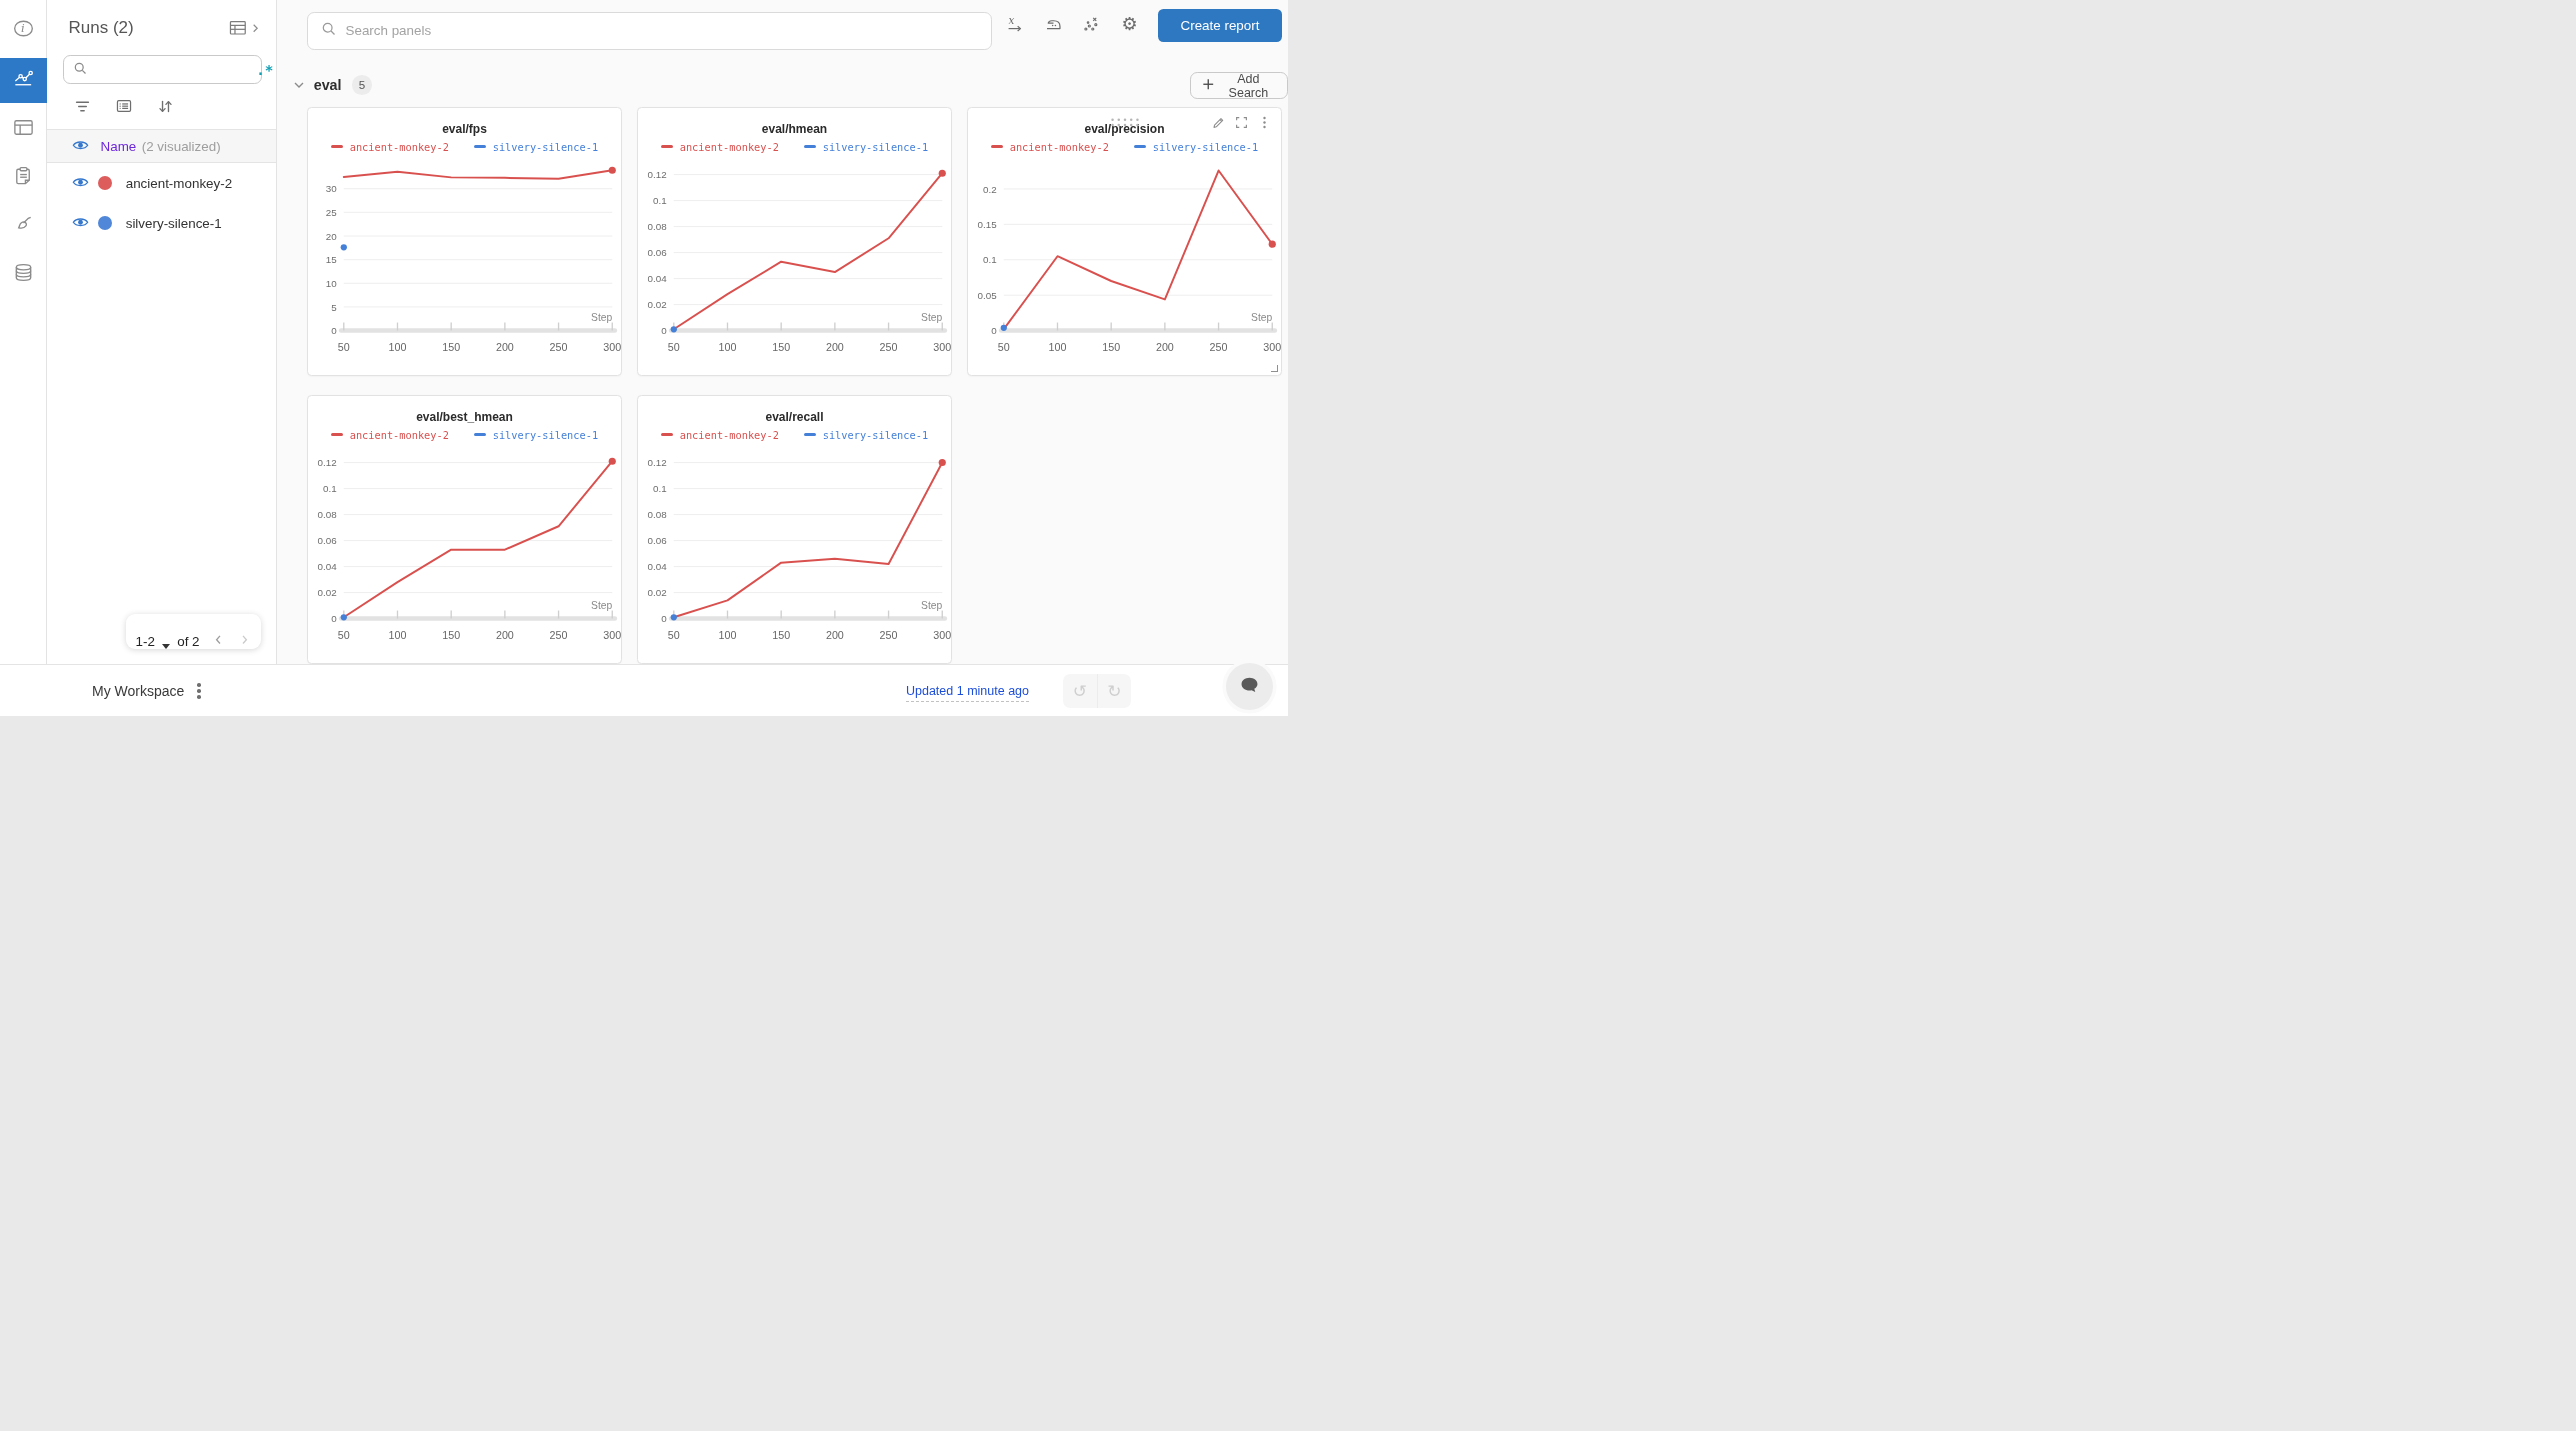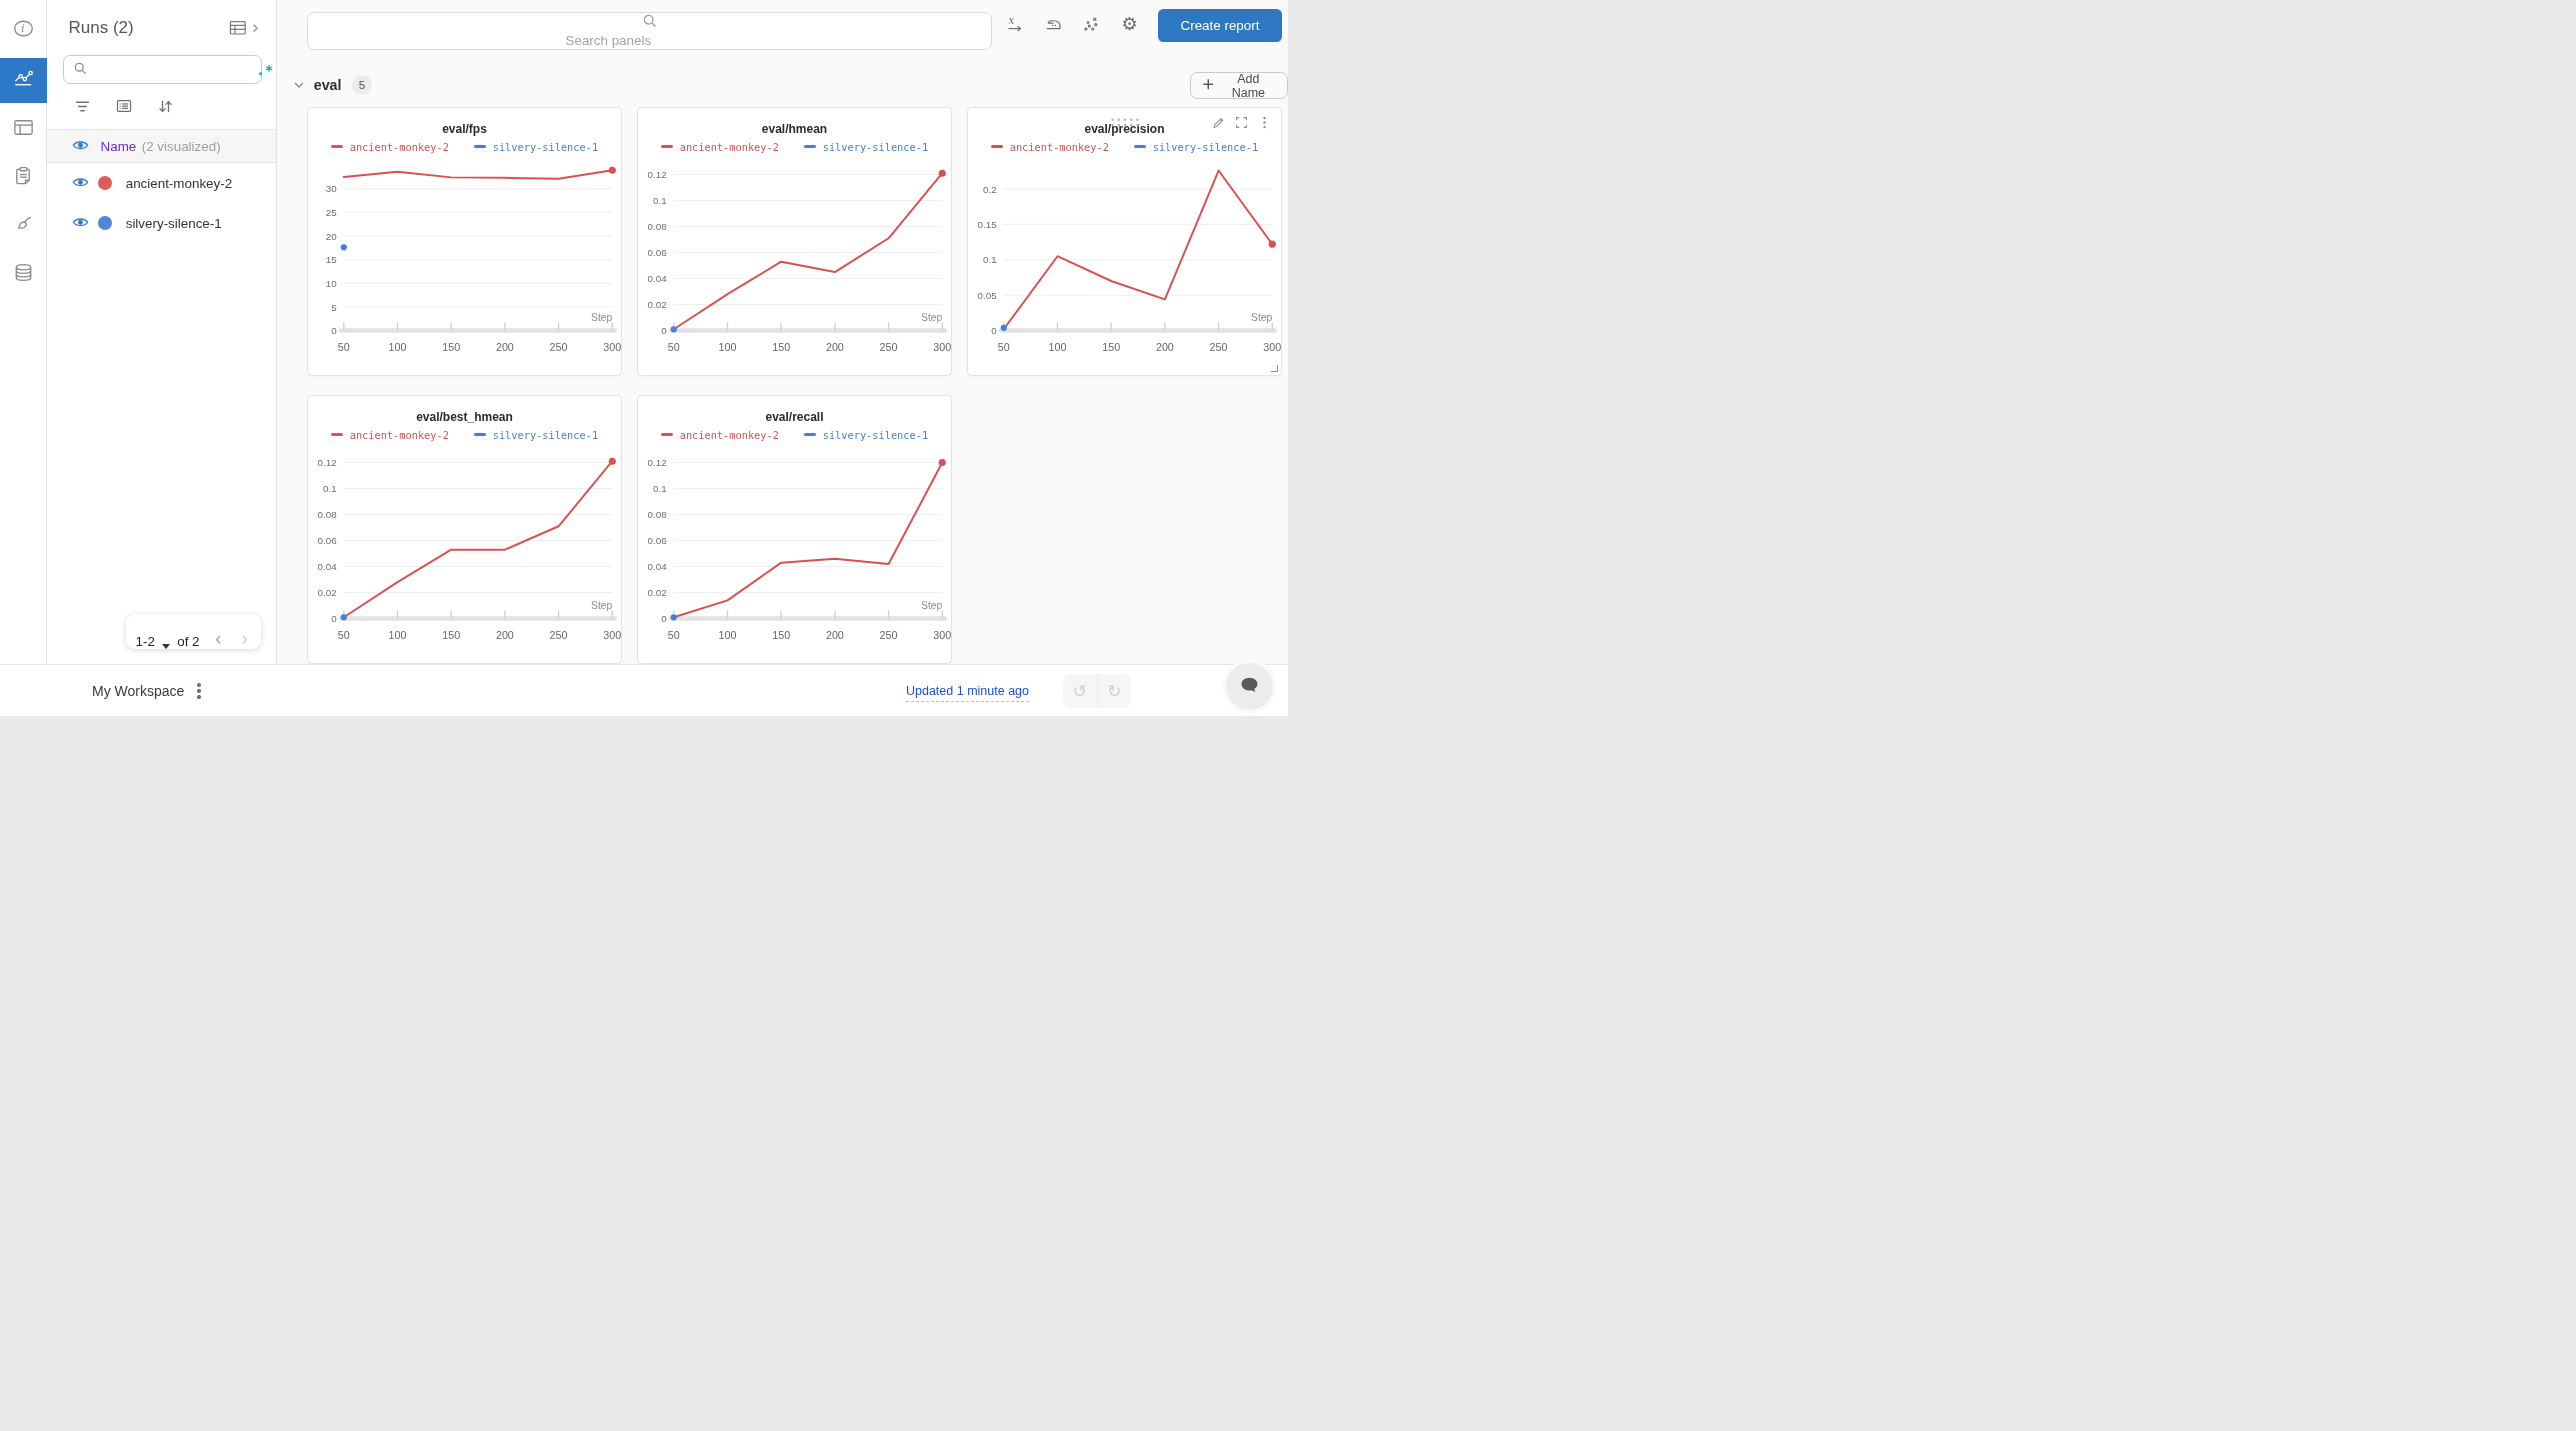--- a/index.html
+++ b/index.html
@@ -32,21 +32,21 @@
   .run-dot { width:14.3px; height:14.3px; border-radius:50%; margin-left:9px; }
   .run-name { font-size:13.4px; color:#333; margin-left:13.4px; }
   .pagination { position:absolute; left:79px; bottom:15px; width:135px; height:35px; background:#fff; border-radius:9px; box-shadow:0 0.9px 6.3px rgba(0,0,0,0.16); display:flex; align-items:flex-end; justify-content:center; gap:3.6px; }
   .pagination .rng { font-size:13.4px; color:#222; }
   .pagination .of { font-size:13.4px; color:#222; margin-left:3.6px; }
   .pg-caret { width:0; height:0; border-left:4px solid transparent; border-right:4px solid transparent; border-top:5.4px solid #333; margin-left:3.6px; cursor:pointer; }
   .pg-chev { margin-left:9px; cursor:pointer; }
 
   
   .main { position:absolute; left:278px; top:0; right:0; height:664px; background:#fafafa; }
-  .panel-search { position:absolute; left:29px; top:11.6px; width:685px; height:38px; border:0.9px solid #dadada; border-radius:7.2px; background:#fff; display:flex; align-items:center; padding:0 12.5px;flex-direction:column; }
+  .panel-search { position:absolute; left:29px; top:11.6px; width:685px; height:38px; border:0.9px solid #dadada; border-radius:7.2px; background:#fff; display:flex; align-items:center; padding:0 12.5px; }
   .panel-search input { border:none; outline:none; flex:1; margin-left:9px; font-size:13.4px; color:#333; background:transparent; font-family:inherit; }
   .panel-search input::placeholder { color:#a3a3a3; }
   .top-actions { position:absolute; left:728px; top:14.3px; display:flex; align-items:center; gap:19px; }
   .top-actions .ticon { width:19px; height:19px; display:flex; align-items:center; justify-content:center; cursor:pointer; color:#6b6b6b; }
   .gear-glyph { font-size:18px; color:#6b6b6b; line-height:1; }
   .create-report { position:absolute; left:880px; top:9px; width:124px; height:33px; background:#2e78c2; color:#fff; border:none; border-radius:5.4px; font-size:13.4px; font-family:inherit; cursor:pointer; }
   .section-head { position:absolute; left:12.5px; top:75px; display:flex; align-items:center; }
   .sec-chev { cursor:pointer; display:flex; }
   .sec-name { font-size:14.3px; font-weight:600; color:#2f2f2f; margin-left:7.2px; }
   .sec-badge { margin-left:10.7px; min-width:19.7px; height:19.7px; border-radius:9.8px; background:#ececec; color:#555; font-size:11.6px; display:flex; align-items:center; justify-content:center; padding:0 5.4px; }
@@ -298,21 +298,21 @@
       <span class="sec-badge">5</span>
     </div>
 
     <button class="add-panel">
       <span>
         <svg width="12.5" height="12.5" viewBox="0 0 14 14" fill="none" stroke="#4a4a4a" stroke-width="1.5">
             <line x1="7" y1="1.5" x2="7" y2="12.5"></line>
             <line x1="1.5" y1="7" x2="12.5" y2="7"></line>
           </svg>
       </span>
-      <span>Add Name</span>
+      <span>Add Search</span>
     </button>
 
     <div class="grid" id="panel-grid">
   <div class="panel">
 
     <div class="panel-title">eval/fps</div>
     <div class="panel-legend">
             <span class="leg-item">
               <span class="leg-dash" style="background: rgb(217, 81, 79);"></span>
               <span style="color: rgb(217, 81, 79);">ancient-monkey-2</span>

